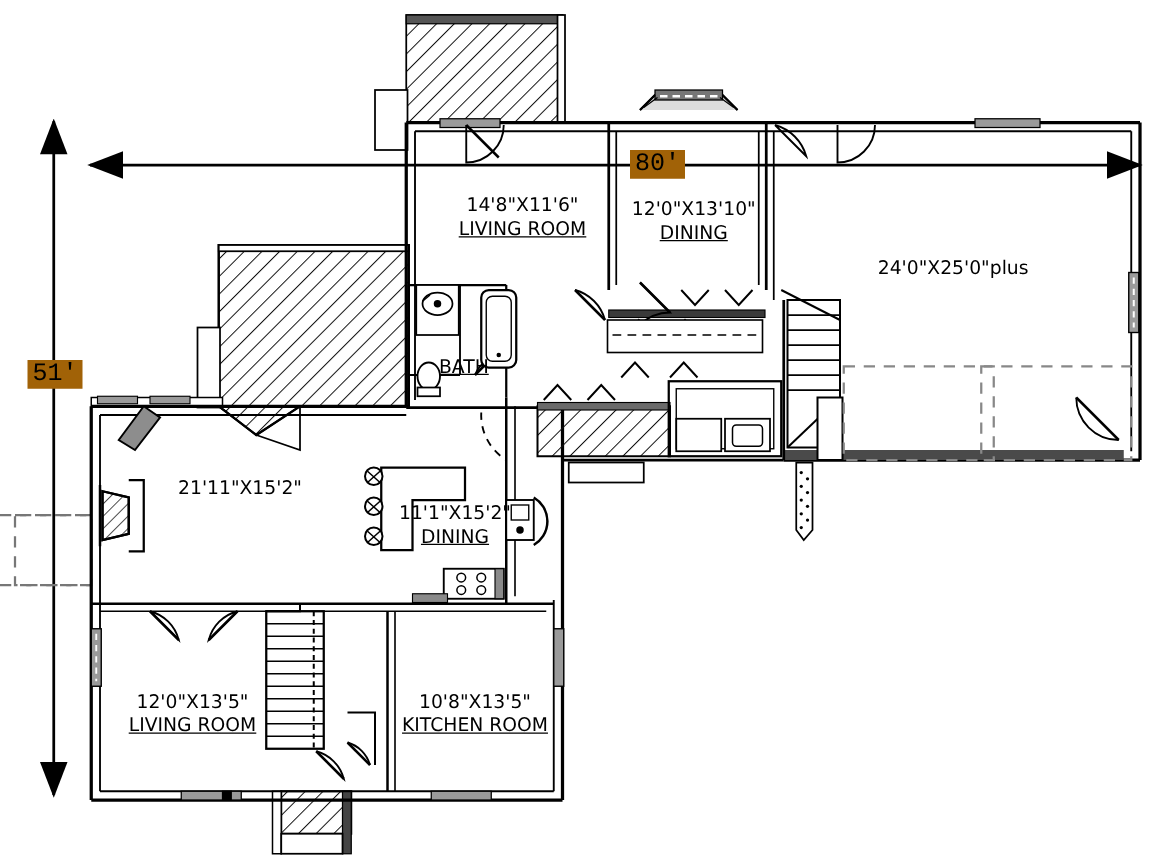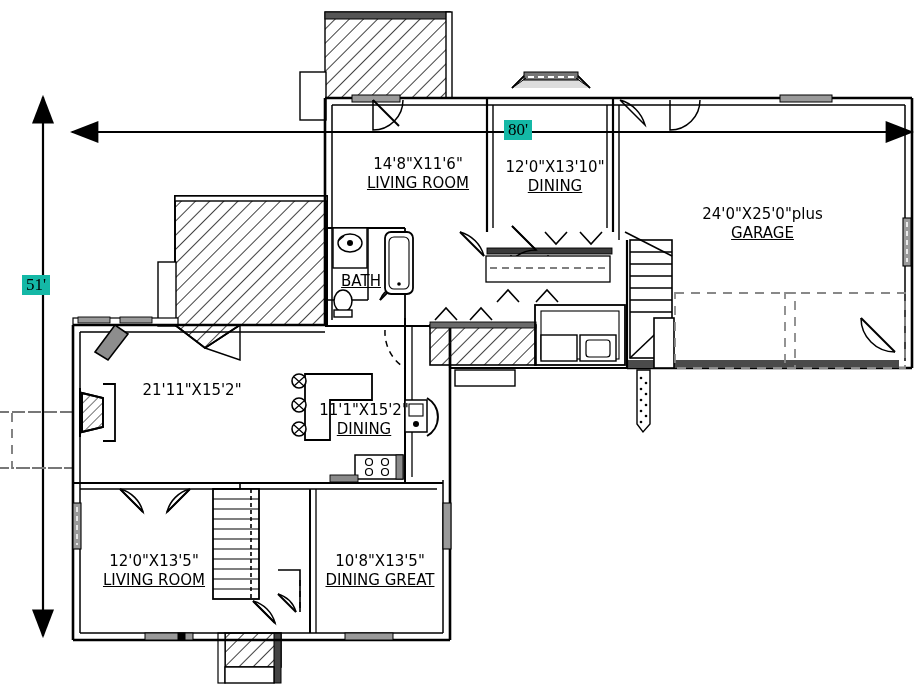--- a/index.html
+++ b/index.html
@@ -4,22 +4,22 @@
 <title>Floor Plan</title>
 <style>
   html,body{margin:0;padding:0;background:#ffffff;}
   body{font-family:"DejaVu Sans", sans-serif;}
   #plan{position:relative;width:922px;height:692px;background:#ffffff;overflow:hidden;}
   #plan svg{position:absolute;left:0;top:0;}
   .lbl{position:absolute;text-align:center;color:#000;font-family:"DejaVu Sans",sans-serif;
        font-size:15px;line-height:19px;white-space:nowrap;letter-spacing:0px;}
   .lbl .d{display:block;}
   .lbl .n{display:block;text-decoration:underline;}
-  .dim{position:absolute;color:#000;font-family:Liberation Serif, serif;font-size:17px;
-        background:#14b8a6;padding:0 4px;white-space:nowrap;}
+  .dim{position:absolute;color:#000;font-family:Liberation Mono, monospace;font-size:20px;
+        background:#a16207;padding:0 4px;white-space:nowrap;}
 </style>
 </head>
 <body>
 
 <div id="plan">
 
   <svg width="922" height="692" viewBox="0 0 922 692">
     <defs>
       <pattern id="hatch45" width="10" height="10" patternTransform="rotate(45)" patternUnits="userSpaceOnUse">
         <line x1="0" y1="0" x2="0" y2="10" stroke="#111" stroke-width="1.6"></line>
@@ -311,53 +311,52 @@
       <rect x="486" y="256" width="124" height="26" fill="#fff" stroke="#000" stroke-width="1.3"></rect>
       <line x1="490" y1="268" x2="608" y2="268" stroke="#000" stroke-width="1.2" stroke-dasharray="7 5"></line>
       <rect x="178" y="633" width="7" height="7" fill="#000"></rect>
       <path d="M278,570 L300,570 L300,612" stroke-width="1.6" fill="none"></path>
       <line x1="300" y1="580" x2="300" y2="610" stroke="#000" stroke-width="1.4" stroke-dasharray="6 5"></line>
     </g>
   </svg>
 
   <div class="dim" style="left:504px; top:120px;">80'</div>
 
-  <div class="dim" style="left:22px; top:275px;">51'</div>
+  <div class="dim" style="left:22px; top:288px;">51'</div>
 
   <div class="lbl" style="left:345px; top:155px; width:146px;">
     <span class="d">14'8"X11'6"</span>
     <span class="n">LIVING ROOM</span>
   </div>
 
   <div class="lbl" style="left:490px; top:158px; width:130px;">
     <span class="d">12'0"X13'10"</span>
     <span class="n">DINING</span>
   </div>
 
   <div class="lbl" style="left:680px; top:205px; width:165px;">
     <span class="d">24'0"X25'0"plus</span>
-    <span class="n">GARAGE</span>
-  </div>
-
-  <div class="lbl" style="left:331px; top:272px; width:60px; text-align:center;">
+  </div>
+
+  <div class="lbl" style="left:331px; top:284px; width:60px; text-align:right;">
     <span class="n">BATH</span>
   </div>
 
   <div class="lbl" style="left:112px; top:381px; width:160px;">
     <span class="d">21'11"X15'2"</span>
   </div>
 
   <div class="lbl" style="left:310px; top:401px; width:108px;">
     <span class="d">11'1"X15'2"</span>
     <span class="n">DINING</span>
   </div>
 
   <div class="lbl" style="left:86px; top:552px; width:136px;">
     <span class="d">12'0"X13'5"</span>
     <span class="n">LIVING ROOM</span>
   </div>
 
   <div class="lbl" style="left:315px; top:552px; width:130px;">
     <span class="d">10'8"X13'5"</span>
-    <span class="n">DINING GREAT</span>
+    <span class="n">KITCHEN ROOM</span>
   </div>
 
 </div>
 
 </body></html>

